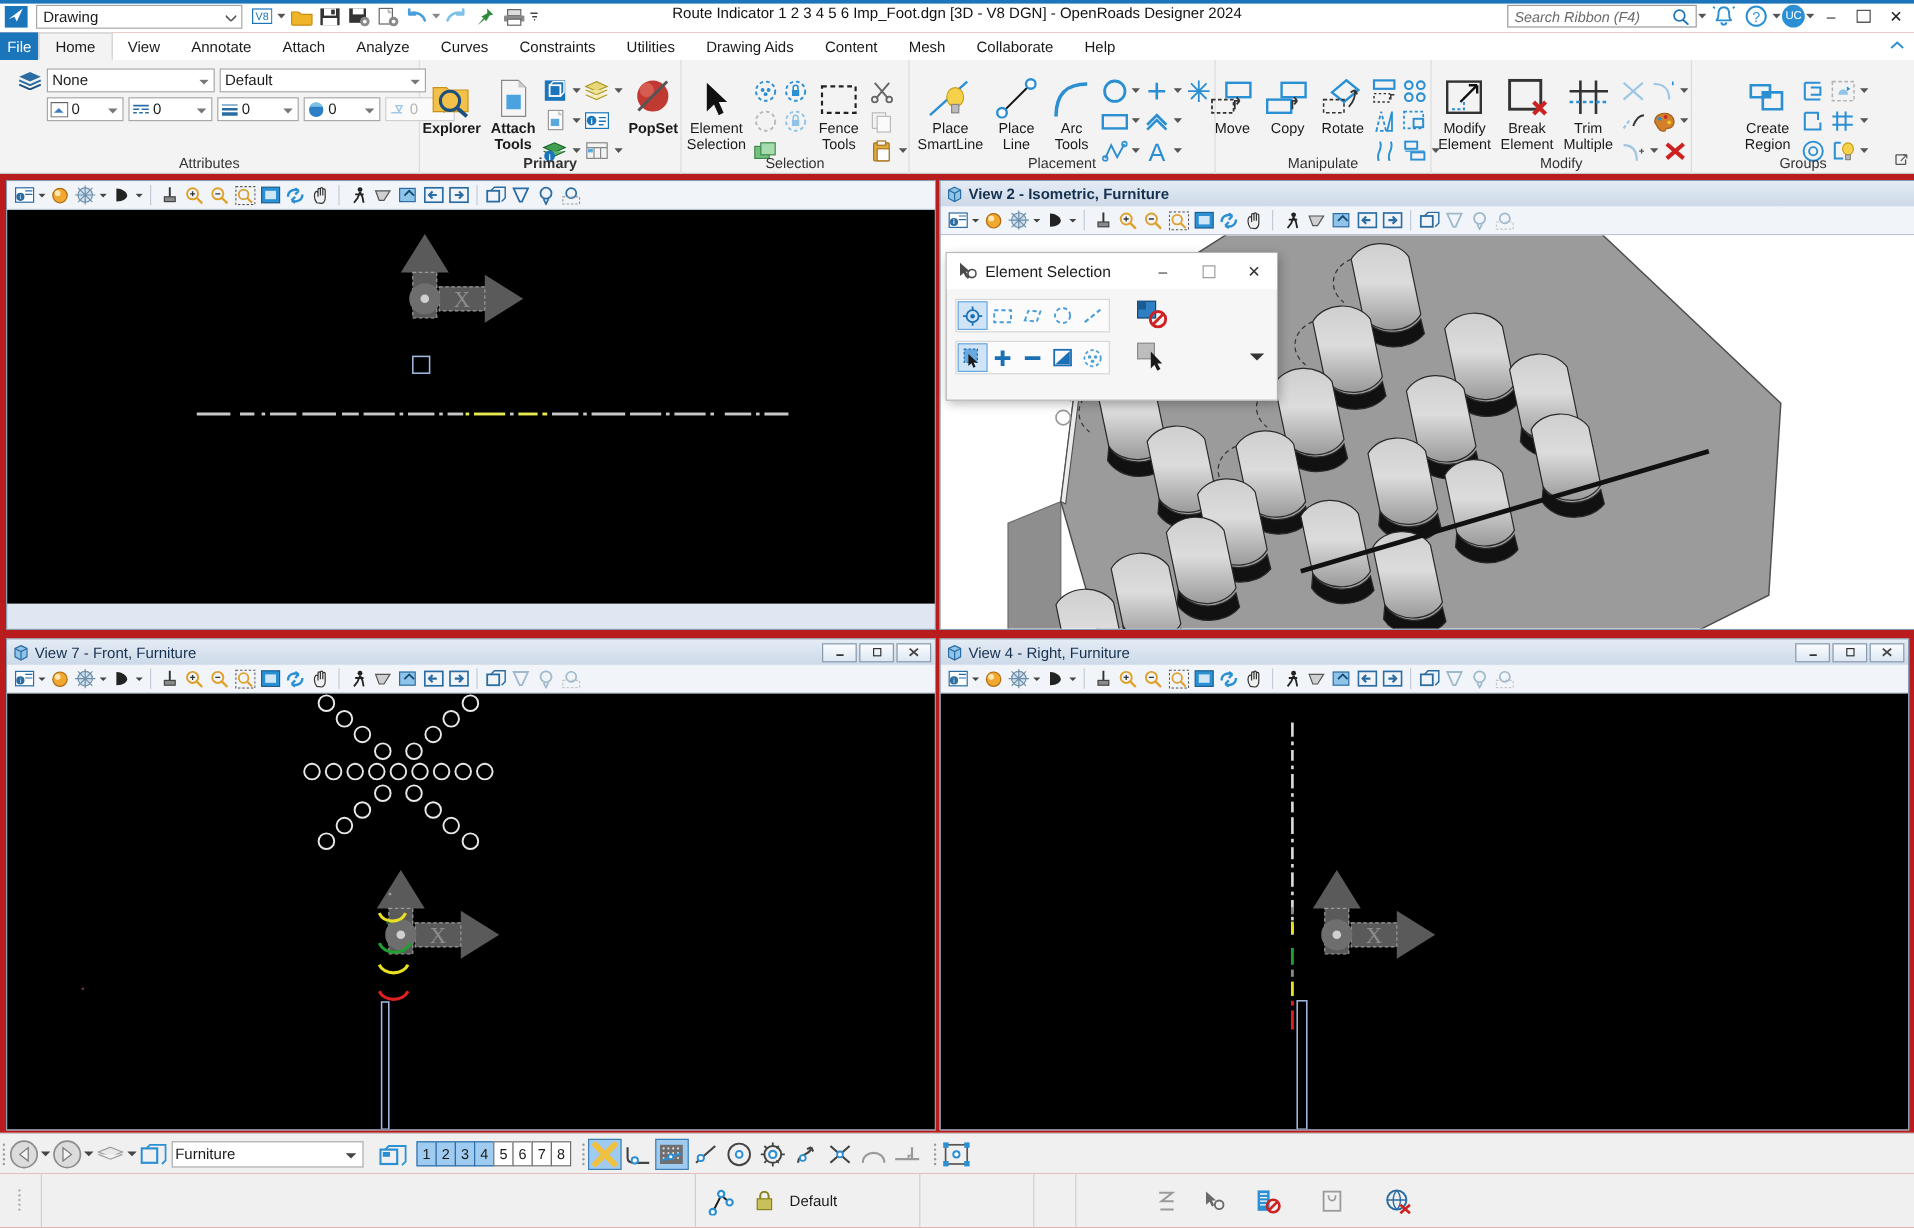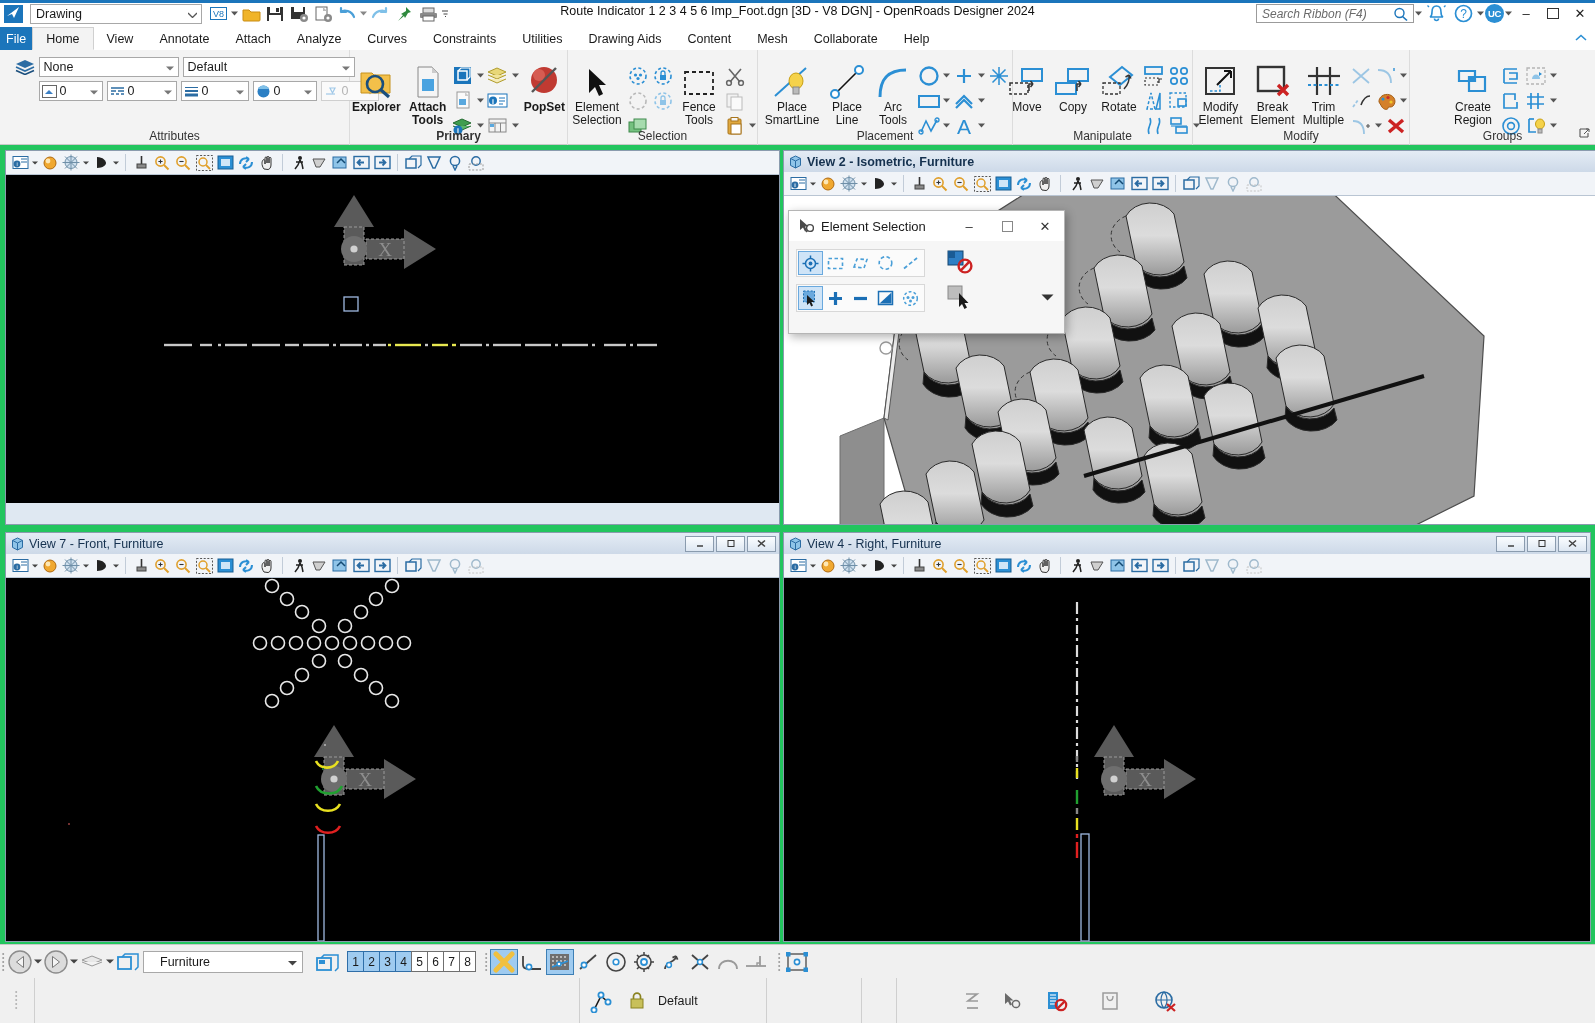--- a/index.html
+++ b/index.html
@@ -3,21 +3,21 @@
 <meta charset="utf-8">
 <style>
   * { box-sizing: border-box; margin:0; padding:0; }
   html,body {
     width:1595px; height:1023px; overflow:hidden;
     font-family:"Liberation Sans", sans-serif;
     font-size:12.5px; color:#1a1a1a;
     background:#f0f0f0;
     -webkit-font-smoothing:antialiased;
   }
-  .app { position:relative; width:1595px; height:1023px; background:#22c55e; }
+  .app { position:relative; width:1595px; height:1023px; background:#b91c1c; }
 
   
   .titlebar {
     position:absolute; left:0; top:0; width:1595px; height:27px;
     background:#ffffff; display:flex; align-items:center;
     border-bottom:0px solid #cfcfcf;
   }
   .titlebar::before{
     content:""; position:absolute; left:0; top:0; width:100%; height:3px;
     background:#1b75bb;
@@ -38,21 +38,21 @@
     font-size:12.5px; color:#111; pointer-events:none; z-index:1;
   }
   .win-right{ position:absolute; right:0; top:0; height:27px; display:flex; align-items:center; gap:1px; padding-right:2px; z-index:3;}
   .searchbox{
     width:158px;height:19px;border:1px solid #9b9b9b;background:#fff;
     display:flex;align-items:center;padding-left:5px;position:relative;
     font-style:italic;color:#6a6a6a;font-size:12px;
   }
   .searchbox .mag{position:absolute;right:4px;top:2px;}
   .winbtn{width:26px;height:27px;display:flex;align-items:center;justify-content:center;font-size:13px;color:#222;}
-  .circbtn{width:19px;height:19px;border-radius:50%;background:#2b8fd4;color:#fff;font-size:9.5px;font-weight:bold;display:flex;align-items:center;justify-content:center;letter-spacing:-0.3px;}
+  .circbtn{width:19px;height:19px;border-radius:50%;background:#2b8fd4;color:#fff;font-size:9.5px;font-weight:normal;display:flex;align-items:center;justify-content:center;letter-spacing:-0.3px;}
 
   
   .ribbon-tabs{
     position:absolute; left:0; top:27px; width:1595px; height:23px;
     background:#ffffff; display:flex; align-items:flex-end;
   }
   .rtab{ height:23px; padding:0 13px; display:flex;align-items:center; font-size:12.5px; color:#1a1a1a;}
   .rtab.file{ background:#1b75bb; color:#fff; padding:0 6px; height:23px;}
   .rtab.active{ background:#f3f3f3; border:1px solid #d0d0d0; border-bottom:1px solid #f3f3f3; position:relative; z-index:2;}
   .collapse-arw{position:absolute;right:8px;top:4px;}
@@ -115,21 +115,21 @@
 
   
   .toolsettings{
     position:absolute;left:0;bottom:45px;width:1595px;height:34px;background:#f0f0f0;
     display:flex;align-items:center;border-top:1px solid #c9c9c9;
   }
   .grip{width:7px;height:22px;display:flex;align-items:center;justify-content:center;}
   .ts-btn{width:26px;height:26px;display:flex;align-items:center;justify-content:center;position:relative;}
   .ts-arw{width:10px;height:26px;display:flex;align-items:center;justify-content:center;}
   .lvlcombo{width:160px;height:22px;border:1px solid #a8a8a8;background:#fff;display:flex;align-items:center;
-            padding-left:16px;position:relative;font-size:12.5px;margin-left:2px;}
+            padding-left:2px;position:relative;font-size:12.5px;margin-left:2px;}
   .lvlcombo .arw{position:absolute;right:5px;top:50%;transform:translateY(-50%);}
   .numbox{width:17px;height:21px;border:1px solid #6f6f6f;background:#fff;display:flex;align-items:center;
           justify-content:center;font-size:12px;margin-right:-1px;}
   .numbox.on{background:#9fcbf0;border-color:#2f6ea8;}
   .snapbtn{width:28px;height:26px;display:flex;align-items:center;justify-content:center;}
   .snapbtn.on{background:#9fcbf0;border:1px solid #3d7fb5;}
 
   .statusbar{
     position:absolute;left:0;bottom:0;width:1595px;height:45px;background:#f0f0f0;display:flex;
   }

